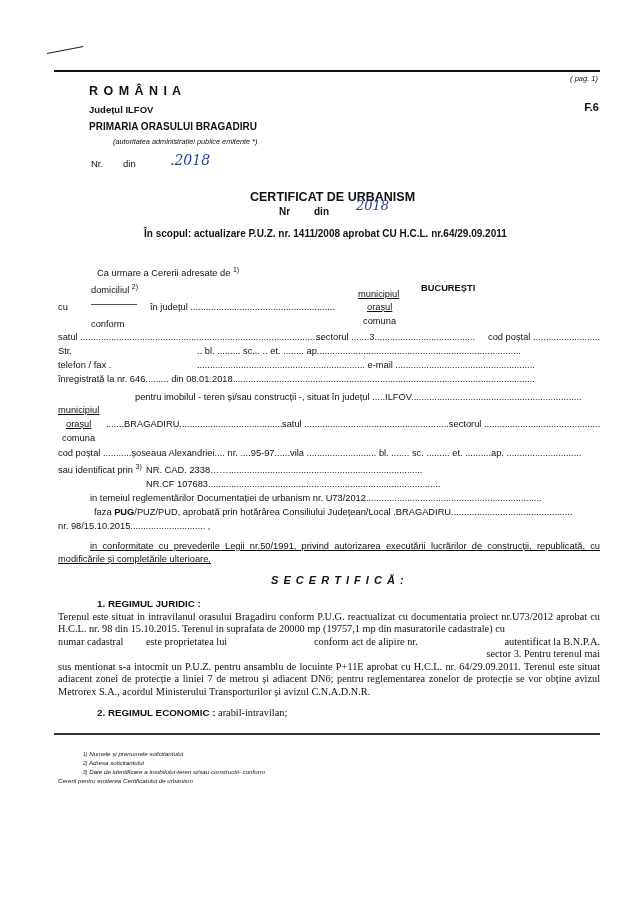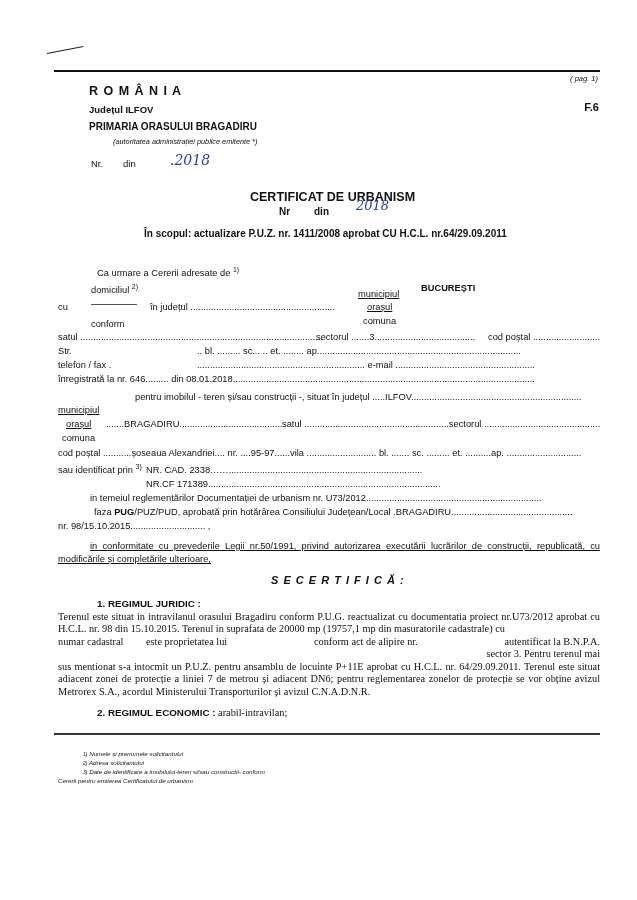--- a/index.html
+++ b/index.html
@@ -78,21 +78,21 @@
 <div class="abs sans" style="left:106px;top:419px;font-size:9.3px;">.......BRAGADIRU.........................................</div>
 <div class="abs sans" style="left:282px;top:419px;font-size:9.3px;">satul ........................................................sectorul .............................................</div>
 <div class="abs sans" style="left:62px;top:433px;font-size:9.3px;">comuna</div>
 <div class="abs sans" style="left:58px;top:448px;font-size:9.3px;">cod poștal ...........șoseaua Alexandriei.... nr. ....95-97......vila ........................... bl. ....... sc. ......... et. ..........ap. .............................</div>
 
 <div class="abs sans" style="left:58px;top:465px;font-size:9.3px;">
   <span>sau identificat prin</span>
   <span class="sup">3)</span>
 </div>
 <div class="abs sans" style="left:146px;top:465px;font-size:9.3px;">NR. CAD.  2338……...........................................................................</div>
-<div class="abs sans" style="left:146px;top:479px;font-size:9.3px;">NR.CF   171389..........................................................................................</div>
+<div class="abs sans" style="left:146px;top:479px;font-size:9.3px;">NR.CF   107683..........................................................................................</div>
 <div class="abs sans" style="left:90px;top:493px;font-size:9.3px;">in temeiul reglementărilor Documentației de urbanism nr. U73/2012....................................................................</div>
 <div class="abs sans" style="left:58px;top:507px;font-size:9.3px;padding-left:36px;">
   <span>faza </span><span class="b">PUG</span><span>/PUZ/PUD, aprobată prin hotărârea Consiliului Județean/Local  .BRAGADIRU...............................................</span>
 </div>
 <div class="abs sans" style="left:58px;top:521px;font-size:9.3px;">nr. 98/15.10.2015............................. ,</div>
 
 <div class="para sans" style="left:58px;top:540px;width:542px;font-size:9.3px;line-height:13px;text-indent:32px;font-family:'Liberation Sans',sans-serif;text-decoration:underline;">
   <span>in conformitate cu prevederile Legii nr.50/1991, privind autorizarea executării lucrărilor de construcții, republicată, cu modificările și completările ulterioare,</span>
 </div>
 

